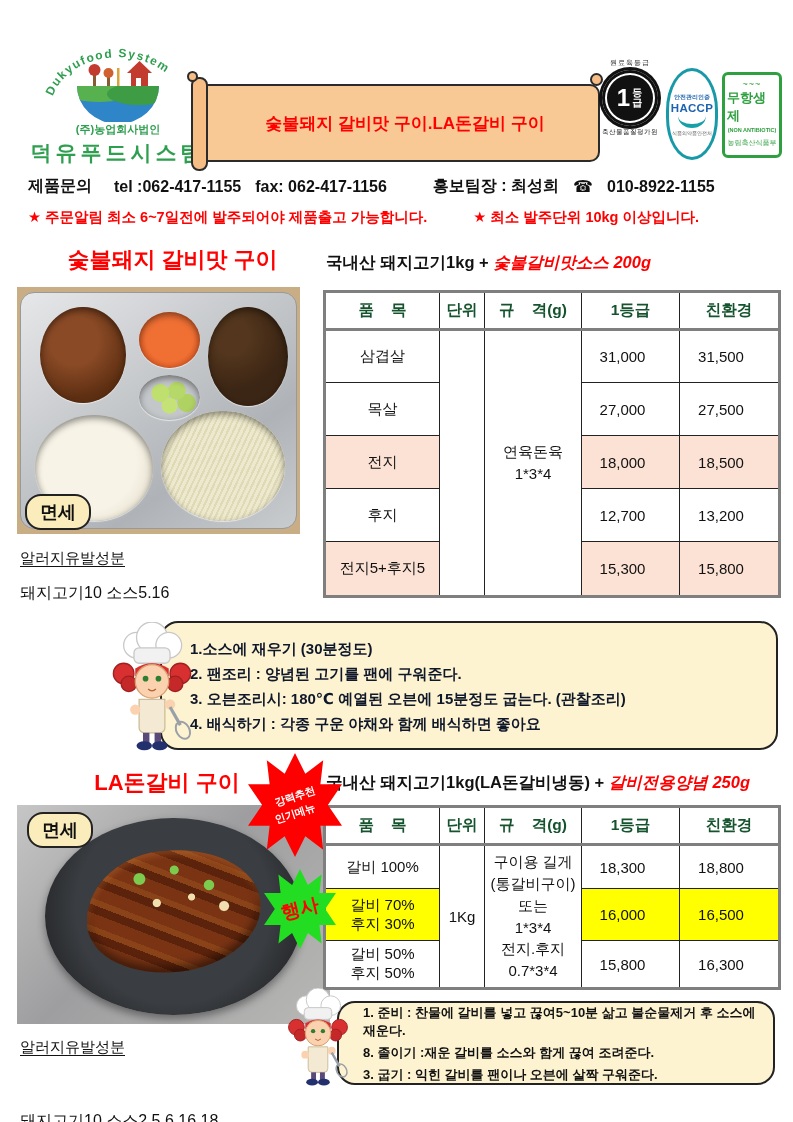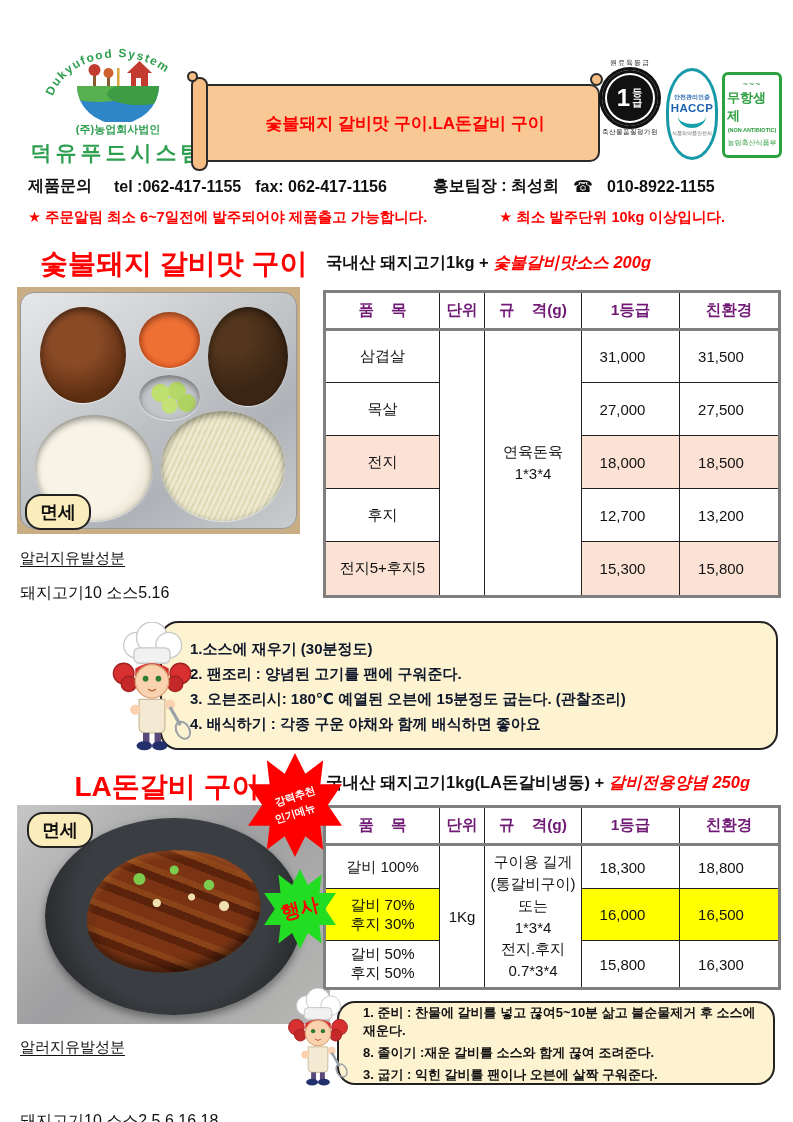--- a/index.html
+++ b/index.html
@@ -37,24 +37,24 @@
   .anti-wave { color:#2FA040; font-size:9px; line-height:.6; letter-spacing:1px; }
   .anti-main { font-size:13px; font-weight:800; color:#2FA040; }
   .anti-sub { font-size:5.5px; color:#2FA040; font-weight:700; }
   .anti-bot { font-size:7px; color:#2FA040; margin-top:3px; }
 
   
   .contact-row { left:28px; top:176px; width:745px; display:flex; align-items:center; font-size:16px; font-weight:800; color:#111; white-space:nowrap; }
   .contact-row .gap-s { margin-left:14px; }
   .contact-row .gap-m { margin-left:22px; }
   .contact-row .gap-l { margin-left:46px; }
-  .notice-row { left:28px; top:208px; width:745px; display:flex; gap:72px; font-size:14.5px; font-weight:800; color:#FF0000; white-space:nowrap; }
-
-  
-  .sec-title { color:#FF0000; font-size:28px; font-weight:800; text-align:center; white-space:nowrap; }
+  .notice-row { left:28px; top:208px; width:745px; display:flex; gap:46px; font-size:14.5px; font-weight:800; color:#FF0000; white-space:nowrap; }
+
+  
+  .sec-title { color:#FF0000; font-size:22px; font-weight:800; text-align:center; white-space:nowrap; }
   .s1-title { left:40px; top:245px; width:265px; }
   .s2-title { left:52px; top:768px; width:230px; }
   .subtitle { font-size:16.5px; font-weight:600; color:#111; white-space:nowrap; }
   .subtitle .red { color:#FF0000; font-weight:800;font-style:italic; }
   .s1-subtitle { left:326px; top:252px; }
   .s2-subtitle { left:326px; top:772px; }
 
   
   .photo1 { left:17px; top:287px; width:283px; height:247px; background:#C9AE85; overflow:hidden; }
   .tray { position:absolute; inset:5px 3px; border-radius:14px; background:linear-gradient(145deg,#E6E7E9,#AFB3B7 70%,#C9CCCF); border:1px solid #98999b; }
@@ -78,21 +78,21 @@
 
   
   .allergy-title { font-size:15px; color:#111; text-decoration:underline; text-underline-offset:3px; }
   .allergy-detail { font-size:16px; color:#111; }
   .a1t { left:20px; top:549px; } .a1d { left:20px; top:583px; }
   .a2t { left:20px; top:1038px; } .a2d { left:20px; top:1111px; }
 
   
   table.price { position:absolute; border-collapse:collapse; table-layout:fixed; width:455px; background:#fff; border:3px solid #7f7f7f; }
   #table1 { left:323px; top:290px; } #table2 { left:323px; top:805px; }
-  table.price th { border:1px solid #222; border-bottom:3px solid #7f7f7f; font-size:15.5px; font-weight:600; color:#701a75; white-space:pre; height:38px; background:#fff;margin-left:13px; }
+  table.price th { border:1px solid #222; border-bottom:3px solid #7f7f7f; font-size:15.5px; font-weight:600; color:#14532d; white-space:pre; height:38px; background:#fff;margin-left:13px; }
   table.price td { border:1px solid #222; font-size:15px; color:#111; text-align:center; }
   #table1 tbody tr { height:53px; } #table1 tbody tr:last-child { height:55px; }
   #table2 tbody tr:nth-child(1) { height:44px; } #table2 tbody tr:nth-child(2) { height:52px; } #table2 tbody tr:nth-child(3) { height:48px; }
   td.c-price { text-align:right; padding-right:16px; font-size:16.5px; }
   td.c-spec { font-size:13.5px; line-height:1.45; }
   td.c-unit { font-size:15px; }
   #table1 td.hl { background:#FBE2D5; } #table2 td.hl { background:#FFFF00; }
   .colw-item{width:115px;} .colw-unit{width:45px;} .colw-spec{width:97px;} .colw-g{width:98px;} .colw-e{width:100px;}
 
   

